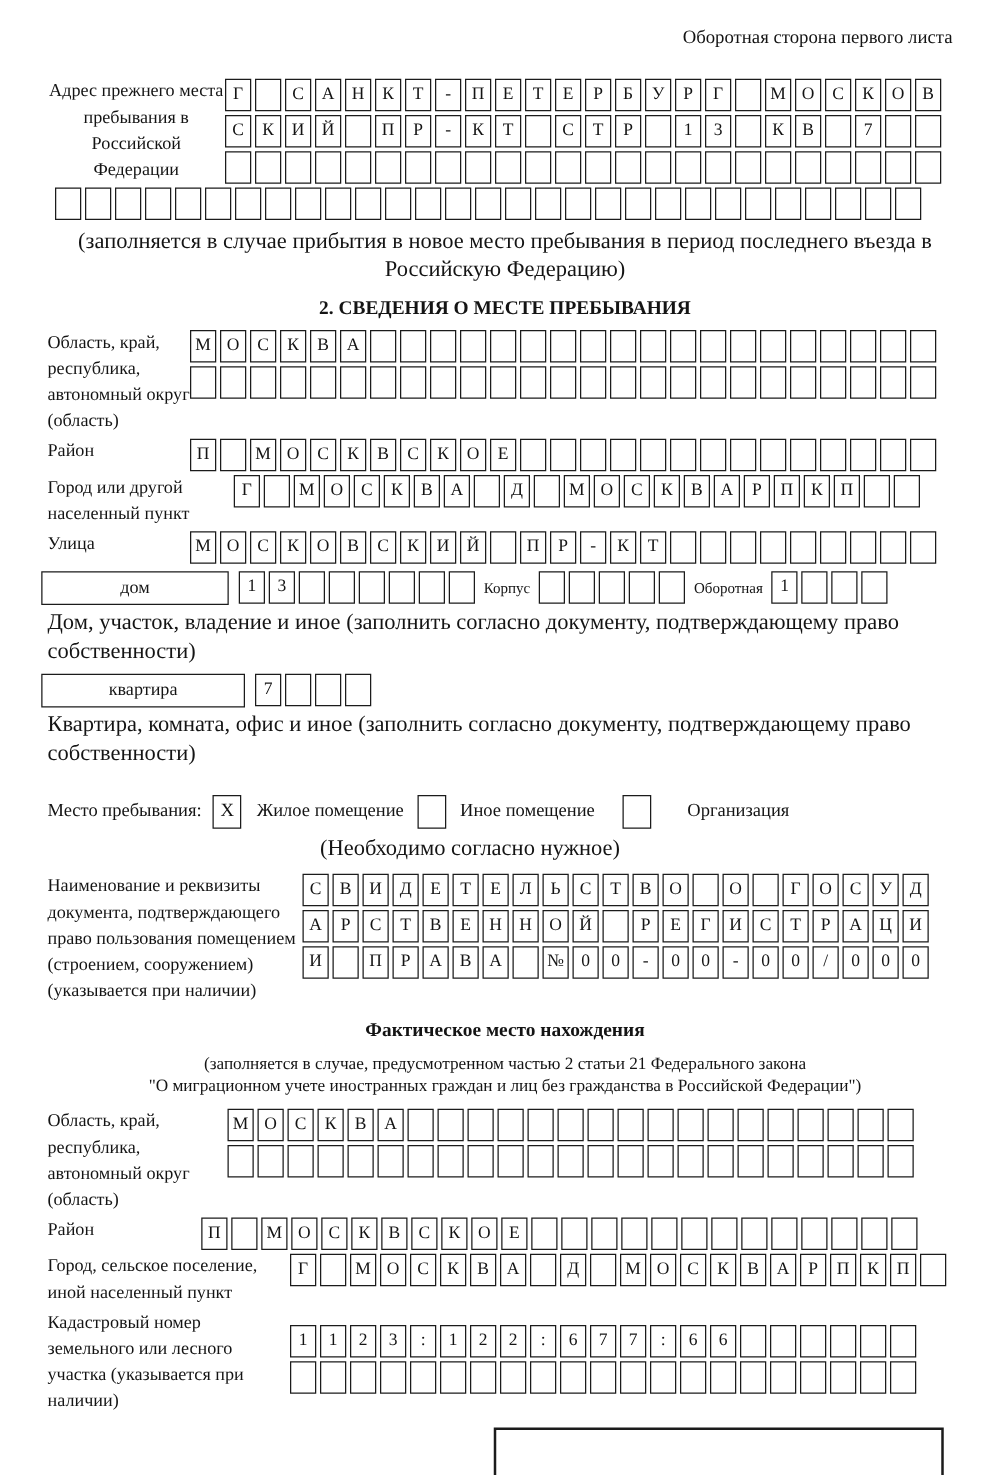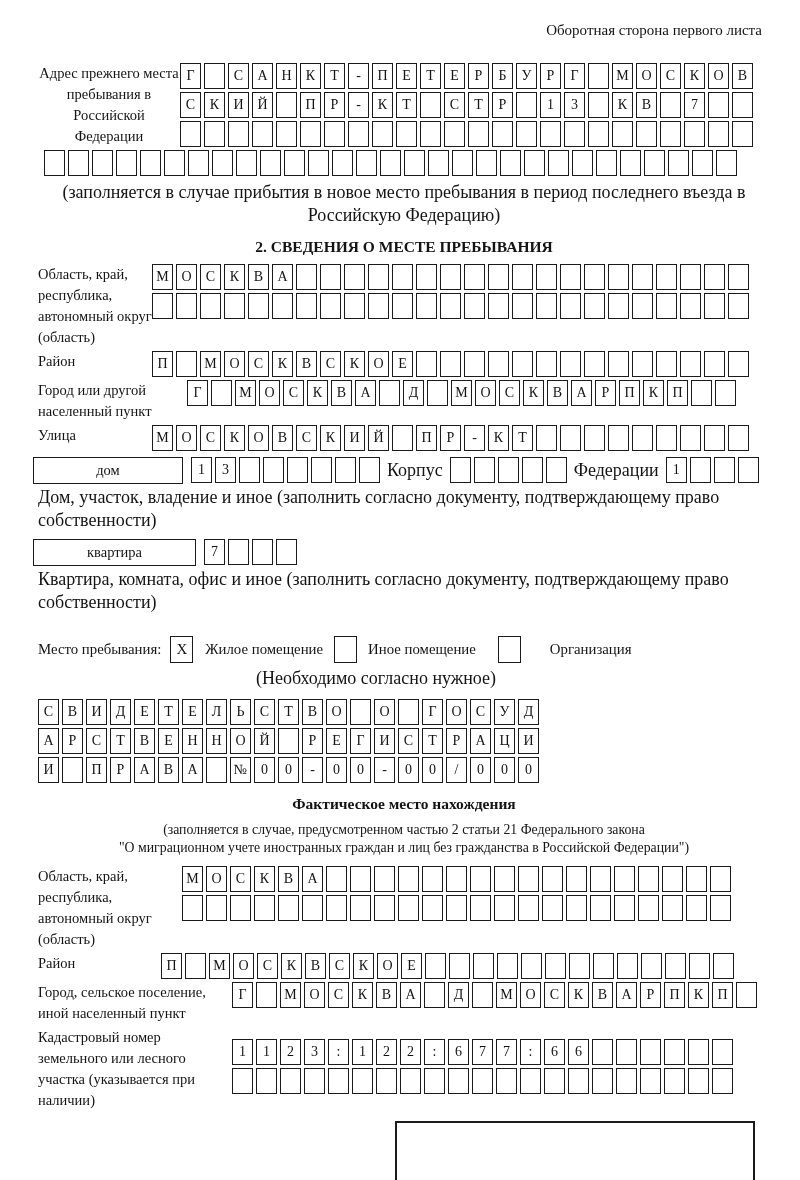--- a/index.html
+++ b/index.html
@@ -42,21 +42,21 @@
 
   .grp { margin-bottom:3px; }
 
   .inlinerow { display:flex; align-items:center; margin:6px 0 2px -5px; }
   .namedbox {
     box-sizing:border-box; border:1.6px solid #1b1b1b; height:27px;
     display:flex; align-items:center; justify-content:center; font-size:14.5px;
   }
   .dombox { width:150px; margin-right:8px; }
   .kvbox { width:163px; margin-right:8px; }
-  .inline-lbl { font-size:18px; margin:0 7px; }
+  .inline-lbl { font-size:12px; margin:0 7px; }
 
   .mestorow { display:flex; align-items:center; margin-top:22px; font-size:14.8px; }
   .chk {
     box-sizing:border-box; width:23px; height:27px; border:1.6px solid #1b1b1b;
     display:inline-flex; align-items:center; justify-content:center; font-size:15px; flex-shrink:0;
   }
   .mestorow .m-chk1 { margin-left:9px; }
   .mestorow .m-opt1 { margin-left:12px; }
   .mestorow .m-chk2 { margin-left:11px; }
   .mestorow .m-opt2 { margin-left:11px; }
@@ -364,21 +364,21 @@
         <span class="cell"></span>
       </div>
     <div class="inline-lbl">Корпус</div>
     <div class="cells">
         <span class="cell"></span>
         <span class="cell"></span>
         <span class="cell"></span>
         <span class="cell"></span>
         <span class="cell"></span>
       </div>
-    <div class="inline-lbl">Федерации</div>
+    <div class="inline-lbl">Оборотная</div>
     <div class="cells">
         <span class="cell">1</span>
         <span class="cell"></span>
         <span class="cell"></span>
         <span class="cell"></span>
       </div>
   </div>
   <div class="caption">Дом, участок, владение и иное (заполнить согласно документу, подтверждающему право собственности)</div>
 
   <div class="inlinerow">
@@ -397,20 +397,21 @@
     <span class="chk m-chk1">X</span>
     <span class="m-opt1">Жилое помещение</span>
     <span class="chk m-chk2"></span>
     <span class="m-opt2">Иное помещение</span>
     <span class="chk m-chk3"></span>
     <span class="m-opt3">Организация</span>
   </div>
   <div class="caption note-vybrat">(Необходимо согласно нужное)</div>
 
   <div class="field grp">
+    <div class="lbl lbl-doc">Наименование и реквизиты документа, подтверждающего право пользования помещением (строением, сооружением) (указывается при наличии)</div>
     <div class="cellcol">
       <div class="cells">
           <span class="cell">С</span>
           <span class="cell">В</span>
           <span class="cell">И</span>
           <span class="cell">Д</span>
           <span class="cell">Е</span>
           <span class="cell">Т</span>
           <span class="cell">Е</span>
           <span class="cell">Л</span>

